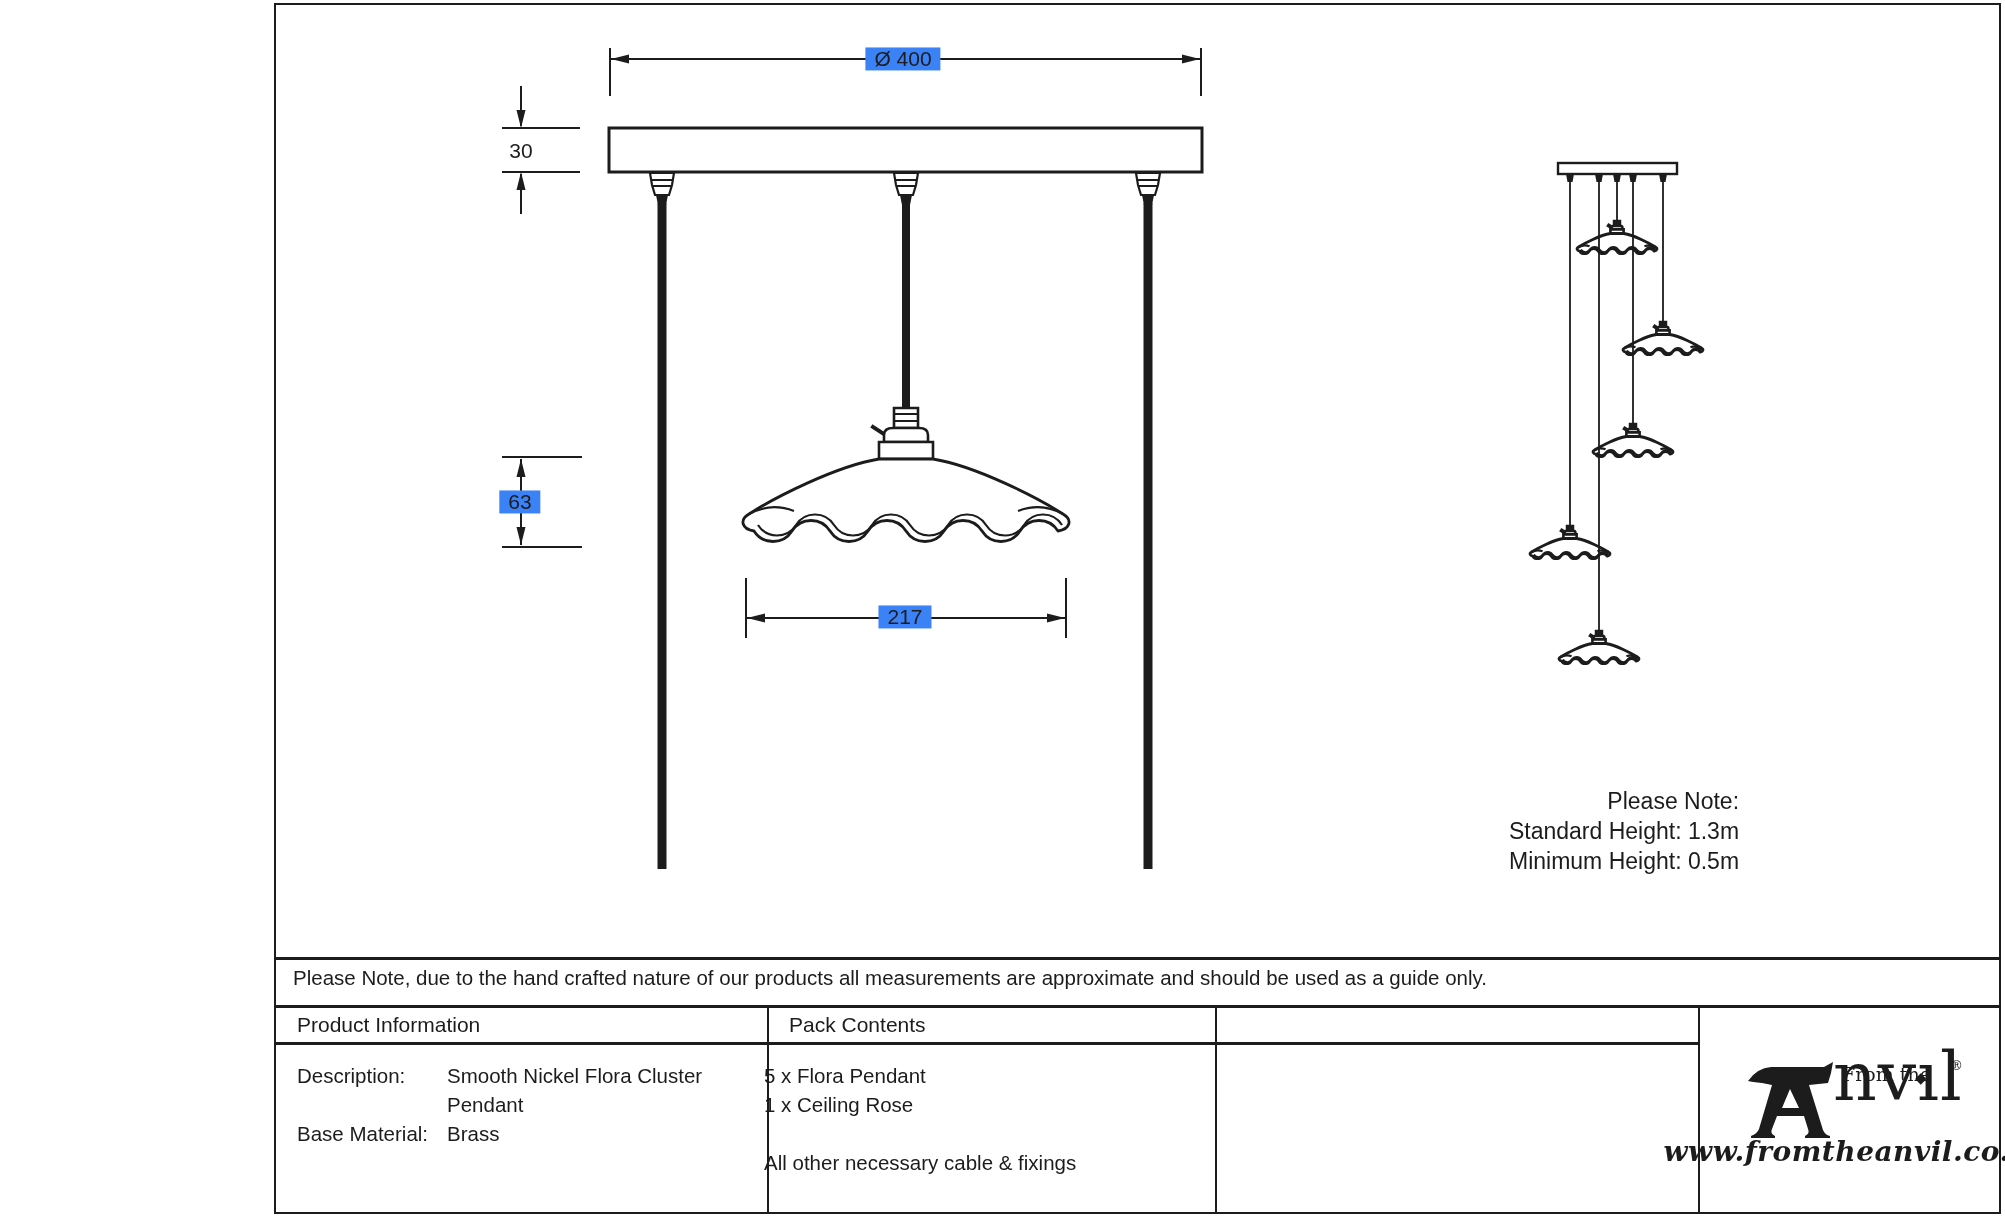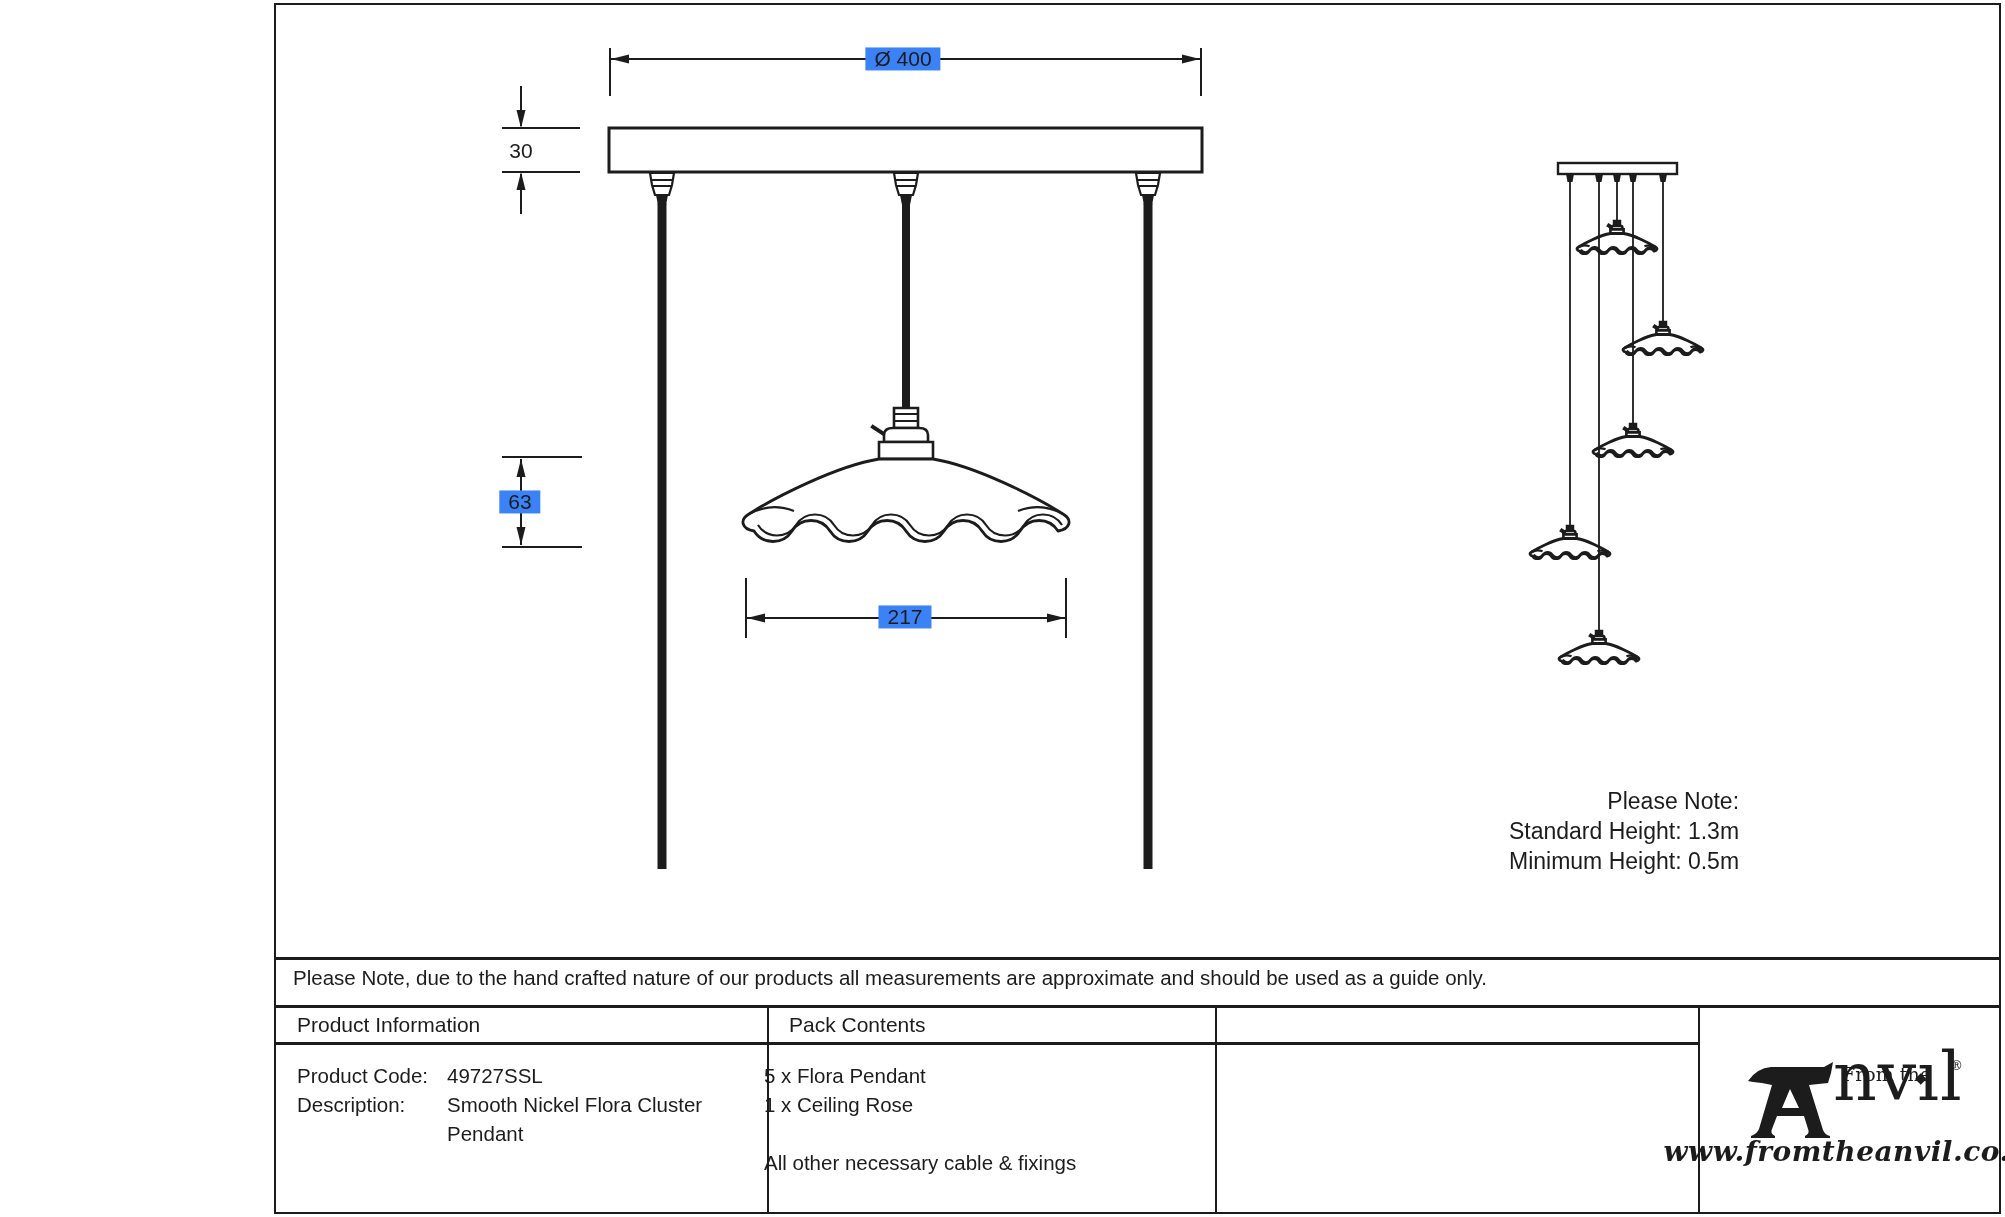--- a/index.html
+++ b/index.html
@@ -160,30 +160,30 @@
     <div>Minimum Height: 0.5m</div>
   </div>
 
   <div class="abs" id="footer-note">Please Note, due to the hand crafted nature of our products all measurements are approximate and should be used as a guide only.</div>
 
   <div class="cell-title" style="left:297px;top:1012px;">Product Information</div>
   <div class="cell-title" style="left:789px;top:1012px;">Pack Contents</div>
 
   <div class="abs" id="prod-rows">
     <div class="prow">
-      <span class="plabel">Product Code:</span>
-      <span>49727SSL</span>
-    </div>
-    <div class="prow">
       <span class="plabel">Description:</span>
       <span>Smooth Nickel Flora Cluster</span>
     </div>
     <div class="prow">
       <span class="plabel"></span>
       <span>Pendant</span>
+    </div>
+    <div class="prow">
+      <span class="plabel">Base Material:</span>
+      <span>Brass</span>
     </div>
   </div>
 
   <div class="abs" id="pack-lines">
     <div class="pl">5 x Flora Pendant</div>
     <div class="pl">1 x Ceiling Rose</div>
     <div class="pl"></div>
     <div class="pl">All other necessary cable &amp; fixings</div>
   </div>
 

